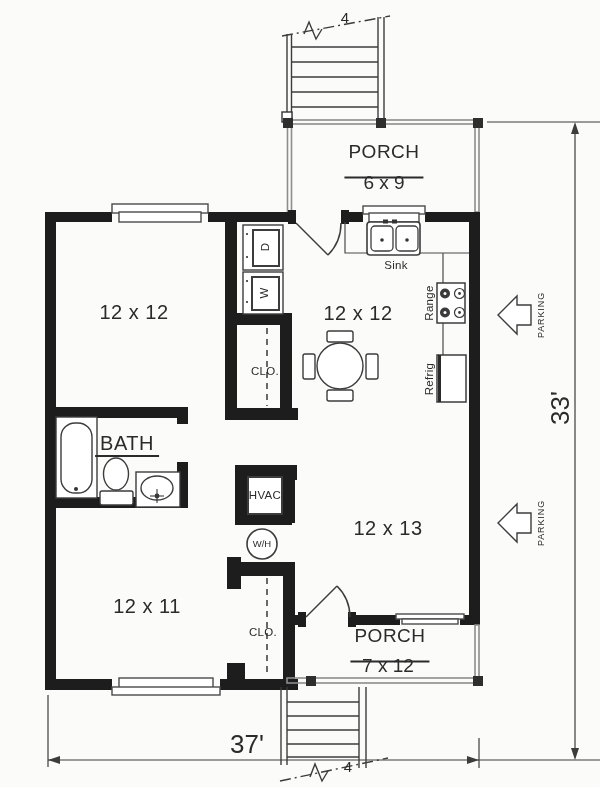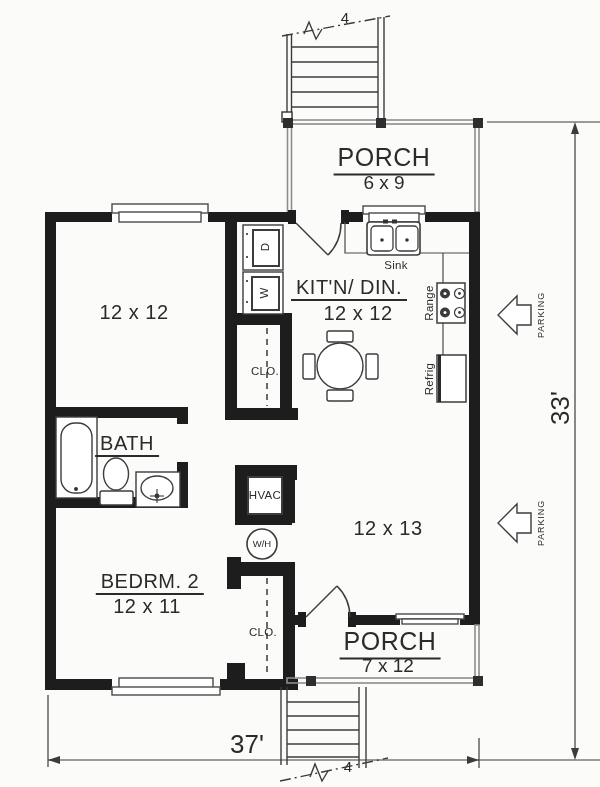--- a/index.html
+++ b/index.html
@@ -8,21 +8,21 @@
     background:var(--bg,#fbfbfa);overflow:hidden;
     font-family:"Liberation Sans",sans-serif;
   }
   #plan svg{position:absolute;left:0;top:0;}
   .lbl{
     position:absolute;transform:translate(-50%,-50%);
     color:var(--text,#2b2b2b);white-space:nowrap;line-height:1;
   }
   .vlbl{transform:translate(-50%,-50%) rotate(-90deg);}
   .room-name{font-size:20px;letter-spacing:.5px;border-bottom:2px solid var(--text,#2b2b2b);padding:0 5px 2px;}
-  .porch-name{font-size:25px;letter-spacing:.5px;border-bottom:2px solid var(--text,#2b2b2b);padding:0 4px 4px;}
+  .porch-name{font-size:19px;letter-spacing:.5px;border-bottom:2px solid var(--text,#2b2b2b);padding:0 4px 16px;}
   .room-size{font-size:20px;letter-spacing:.5px;}
   .porch-size{font-size:19px;}
   .fix{font-size:11.5px;letter-spacing:.3px;}
   .tinyfix{font-size:9.5px;}
   .tiny{font-size:9px;letter-spacing:.9px;}
   .dim{font-size:26px;}
   .sdim{font-size:15px;}
 </style>
 </head>
 <body>
@@ -255,40 +255,38 @@
     <polygon points="48,760 60,756 60,764" stroke="none"></polygon>
     <polygon points="479,760 467,756 467,764" stroke="none"></polygon>
   </g>
 </svg>
 
 <div class="lbl porch-name" style="left:384px;top:160px">PORCH</div>
 <div class="lbl porch-size" style="left:384px;top:182px">6 x 9</div>
 
 <div class="lbl room-size" style="left:134px;top:312px">12 x 12</div>
 
-<div class="lbl room-name" style="left:349px;top:289px">KIT'N/ DIN.</div>
 <div class="lbl room-size" style="left:358px;top:313px">12 x 12</div>
 
 <div class="lbl fix" style="left:396px;top:266px">Sink</div>
 <div class="lbl vlbl fix" style="left:430px;top:303px">Range</div>
 <div class="lbl vlbl fix" style="left:430px;top:379px">Refrig</div>
 
 <div class="lbl vlbl fix" style="left:266px;top:247px">D</div>
 <div class="lbl vlbl fix" style="left:265px;top:293px">W</div>
 
 <div class="lbl fix" style="left:265px;top:372px">CLO.</div>
 
 <div class="lbl room-name" style="left:127px;top:445px">BATH</div>
 
 <div class="lbl fix" style="left:265px;top:496px">HVAC</div>
 <div class="lbl tinyfix" style="left:262px;top:544px">W/H</div>
 
 <div class="lbl room-size" style="left:388px;top:528px">12 x 13</div>
 
-<div class="lbl room-name" style="left:150px;top:583px">BEDRM. 2</div>
 <div class="lbl room-size" style="left:147px;top:606px">12 x 11</div>
 
 <div class="lbl fix" style="left:263px;top:633px">CLO.</div>
 
 <div class="lbl porch-name" style="left:390px;top:644px">PORCH</div>
 <div class="lbl porch-size" style="left:388px;top:665px">7 x 12</div>
 
 <div class="lbl vlbl tiny" style="left:541px;top:315px">PARKING</div>
 <div class="lbl vlbl tiny" style="left:541px;top:523px">PARKING</div>
 

